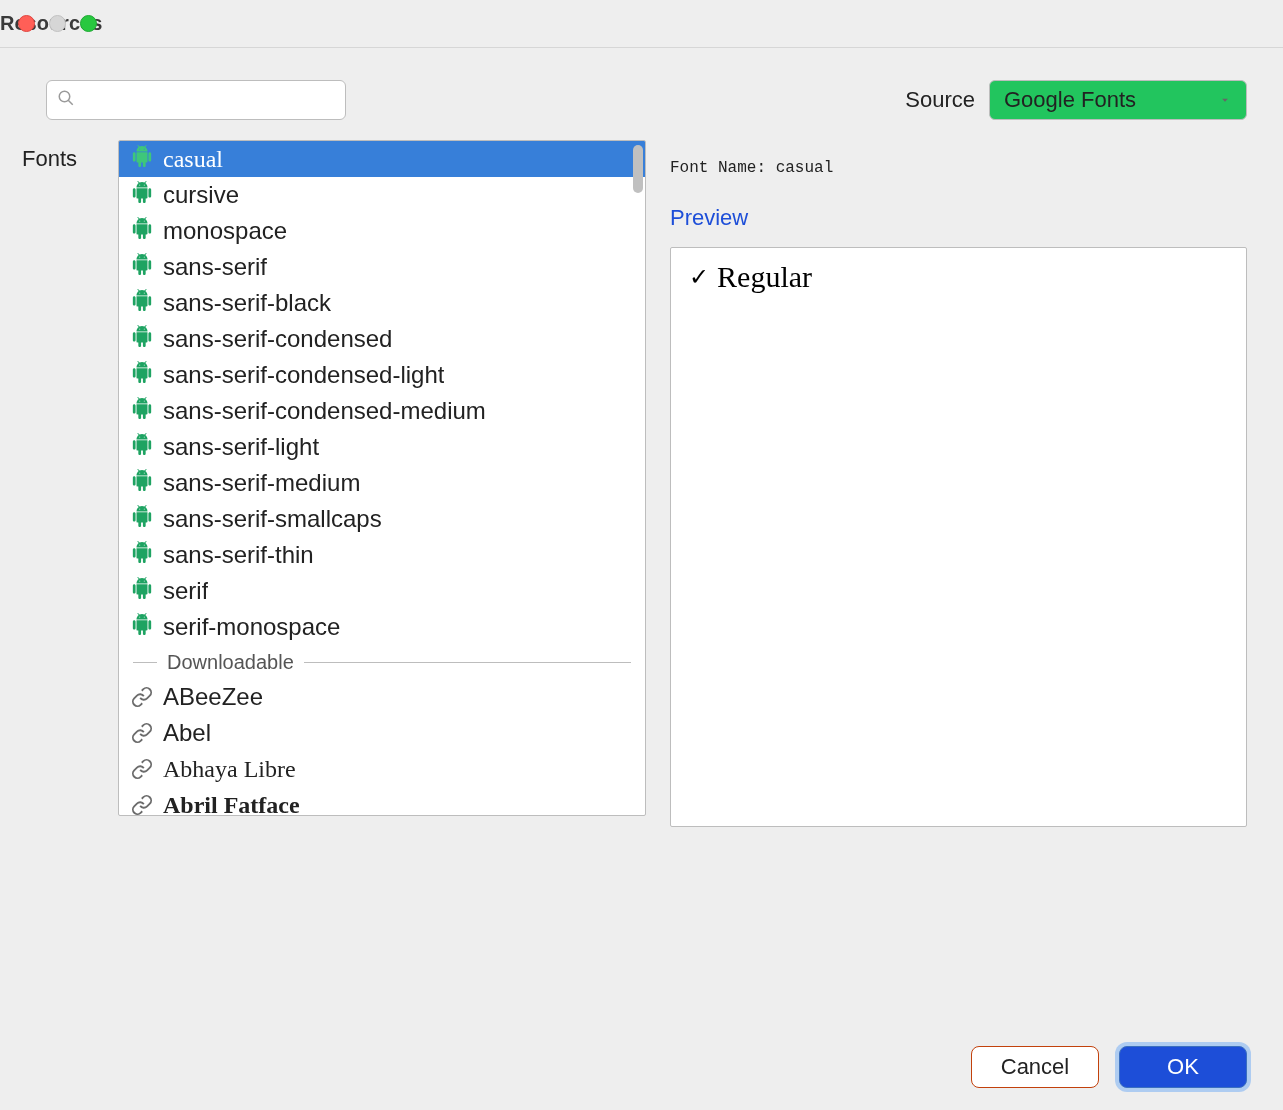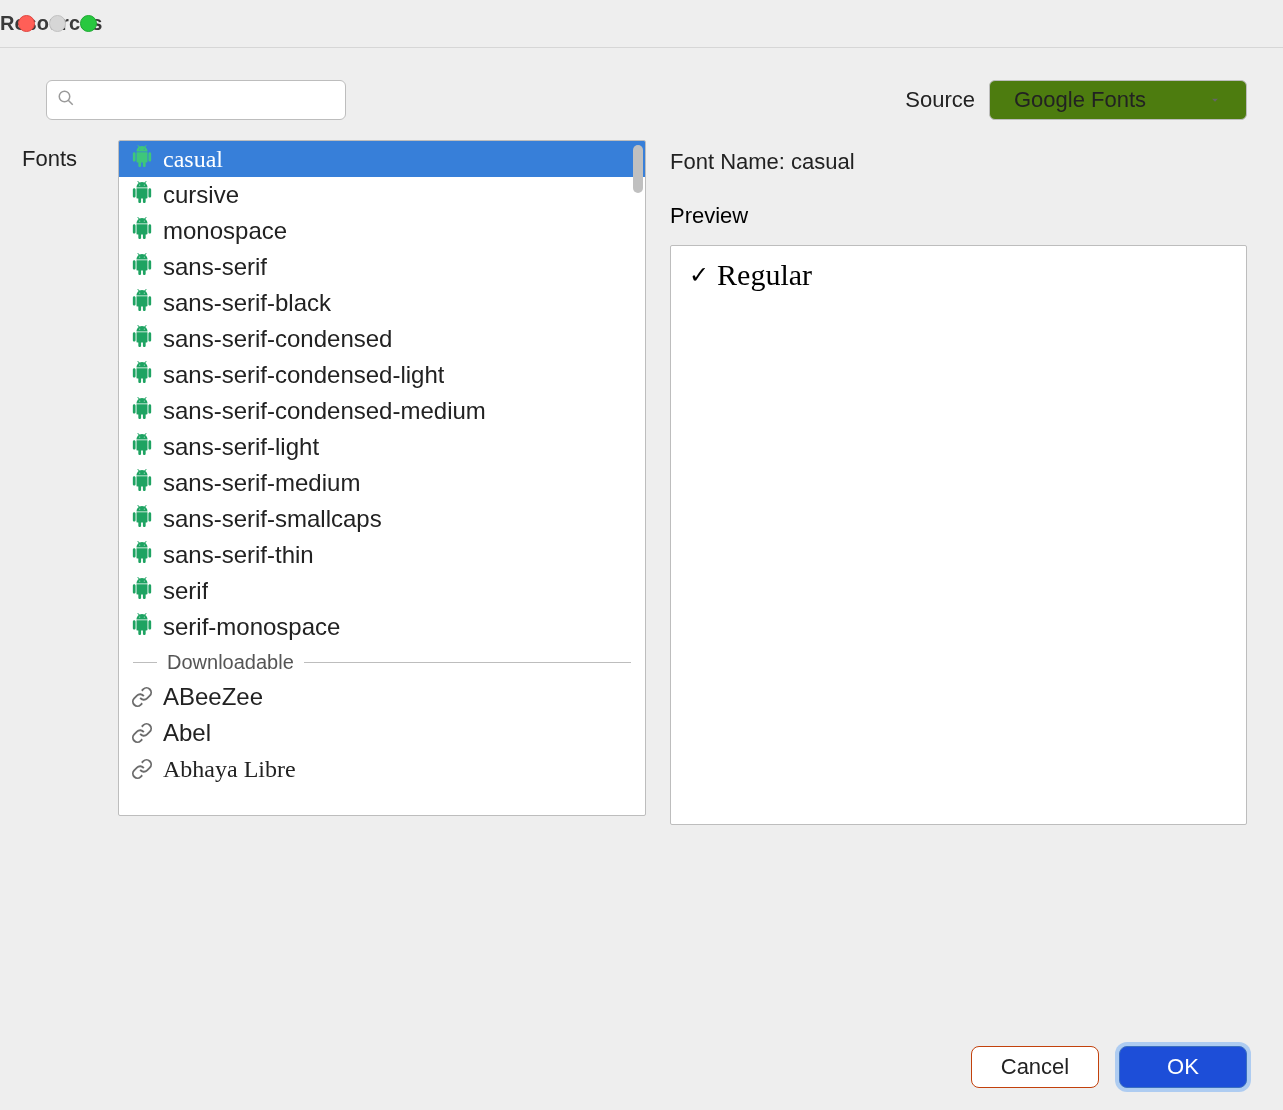--- a/index.html
+++ b/index.html
@@ -70,27 +70,27 @@
     }
     .source-wrap {
       display: flex;
       align-items: center;
       gap: 14px;
     }
     .source-label { font-size: 22px; color:#222; }
     .dropdown {
       width: 258px;
       height: 40px;
-      background: #4d7c0f;
+      background: #22c55e;
       border: 1px solid #bdbdbd;
       border-radius: 6px;
       display: flex;
       align-items: center;
       justify-content: space-between;
-      padding: 0 24px;
+      padding: 0 14px;
       font-size: 22px;
       color:#222;
     }
     .chev { color:#666; }
 
     .mid-row {
       display: flex;
       gap: 18px;
     }
     .fonts-label {
@@ -155,27 +155,28 @@
       height: 48px;
       background: #c0c0c0;
       border-radius: 5px;
     }
 
     .right-pane {
       flex: 1;
       padding-left: 6px;
     }
     .fontname-row {
-      font-size: 22px;
+      font-size: 16px;
       color:#222;
-      margin-top: 9px;
+      margin-top: 19px;
+      font-family: Liberation Mono, monospace;
     }
     .preview-label {
       font-size: 22px;
-      color:#000000;
+      color:#1d4ed8;
       margin-top: 28px;
       margin-bottom: 16px;
     }
     .preview-box {
       background: #fff;
       border: 1px solid #bdbdbd;
       border-radius: 2px;
       height: 580px;
       padding: 12px 18px;
     }
@@ -367,20 +368,29 @@
           </div>
           <div class="font-item">
             <span class="link-icon">
               <svg width="22" height="22" viewBox="0 0 24 24" fill="none" stroke="#6b6b6b" stroke-width="2">
                 <path d="M10 13a5 5 0 0 0 7.54.54l3-3a5 5 0 0 0-7.07-7.07l-1.72 1.71"></path>
                 <path d="M14 11a5 5 0 0 0-7.54-.54l-3 3a5 5 0 0 0 7.07 7.07l1.71-1.71"></path>
               </svg>
             </span>
             <span class="label serif-font">Abhaya Libre</span>
           </div>
+          <div class="font-item">
+            <span class="link-icon">
+              <svg width="22" height="22" viewBox="0 0 24 24" fill="none" stroke="#6b6b6b" stroke-width="2">
+                <path d="M10 13a5 5 0 0 0 7.54.54l3-3a5 5 0 0 0-7.07-7.07l-1.72 1.71"></path>
+                <path d="M14 11a5 5 0 0 0-7.54-.54l-3 3a5 5 0 0 0 7.07 7.07l1.71-1.71"></path>
+              </svg>
+            </span>
+            <span class="label serif-font bold-font">Abril Fatface</span>
+          </div>
         </div>
       <div class="scrollbar-thumb"></div>
     </div>
 
     <div class="right-pane">
       <div class="fontname-row">
         <span>Font Name:</span>
         <span>casual</span>
       </div>
       <div class="preview-label">Preview</div>

